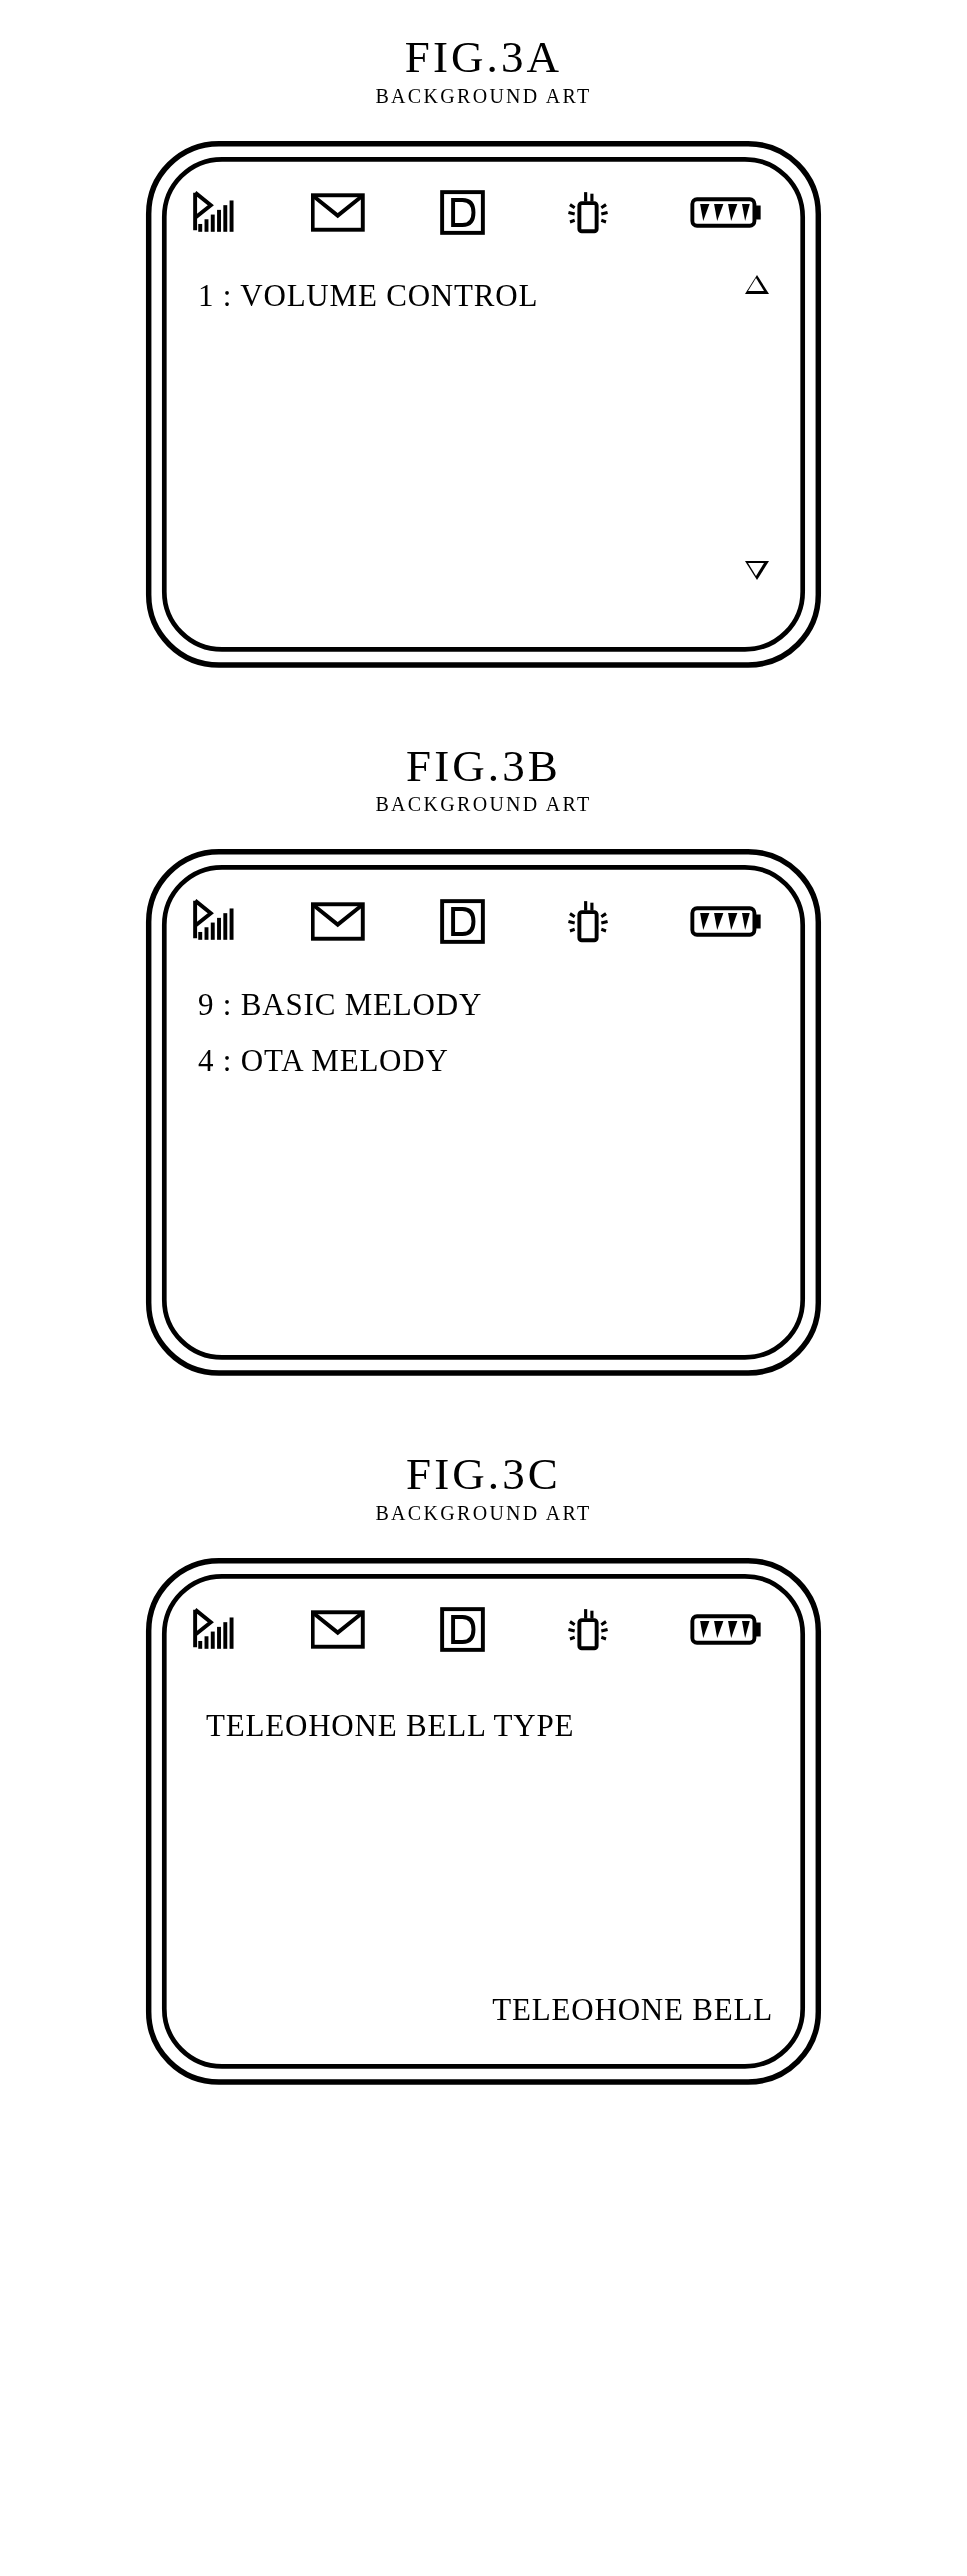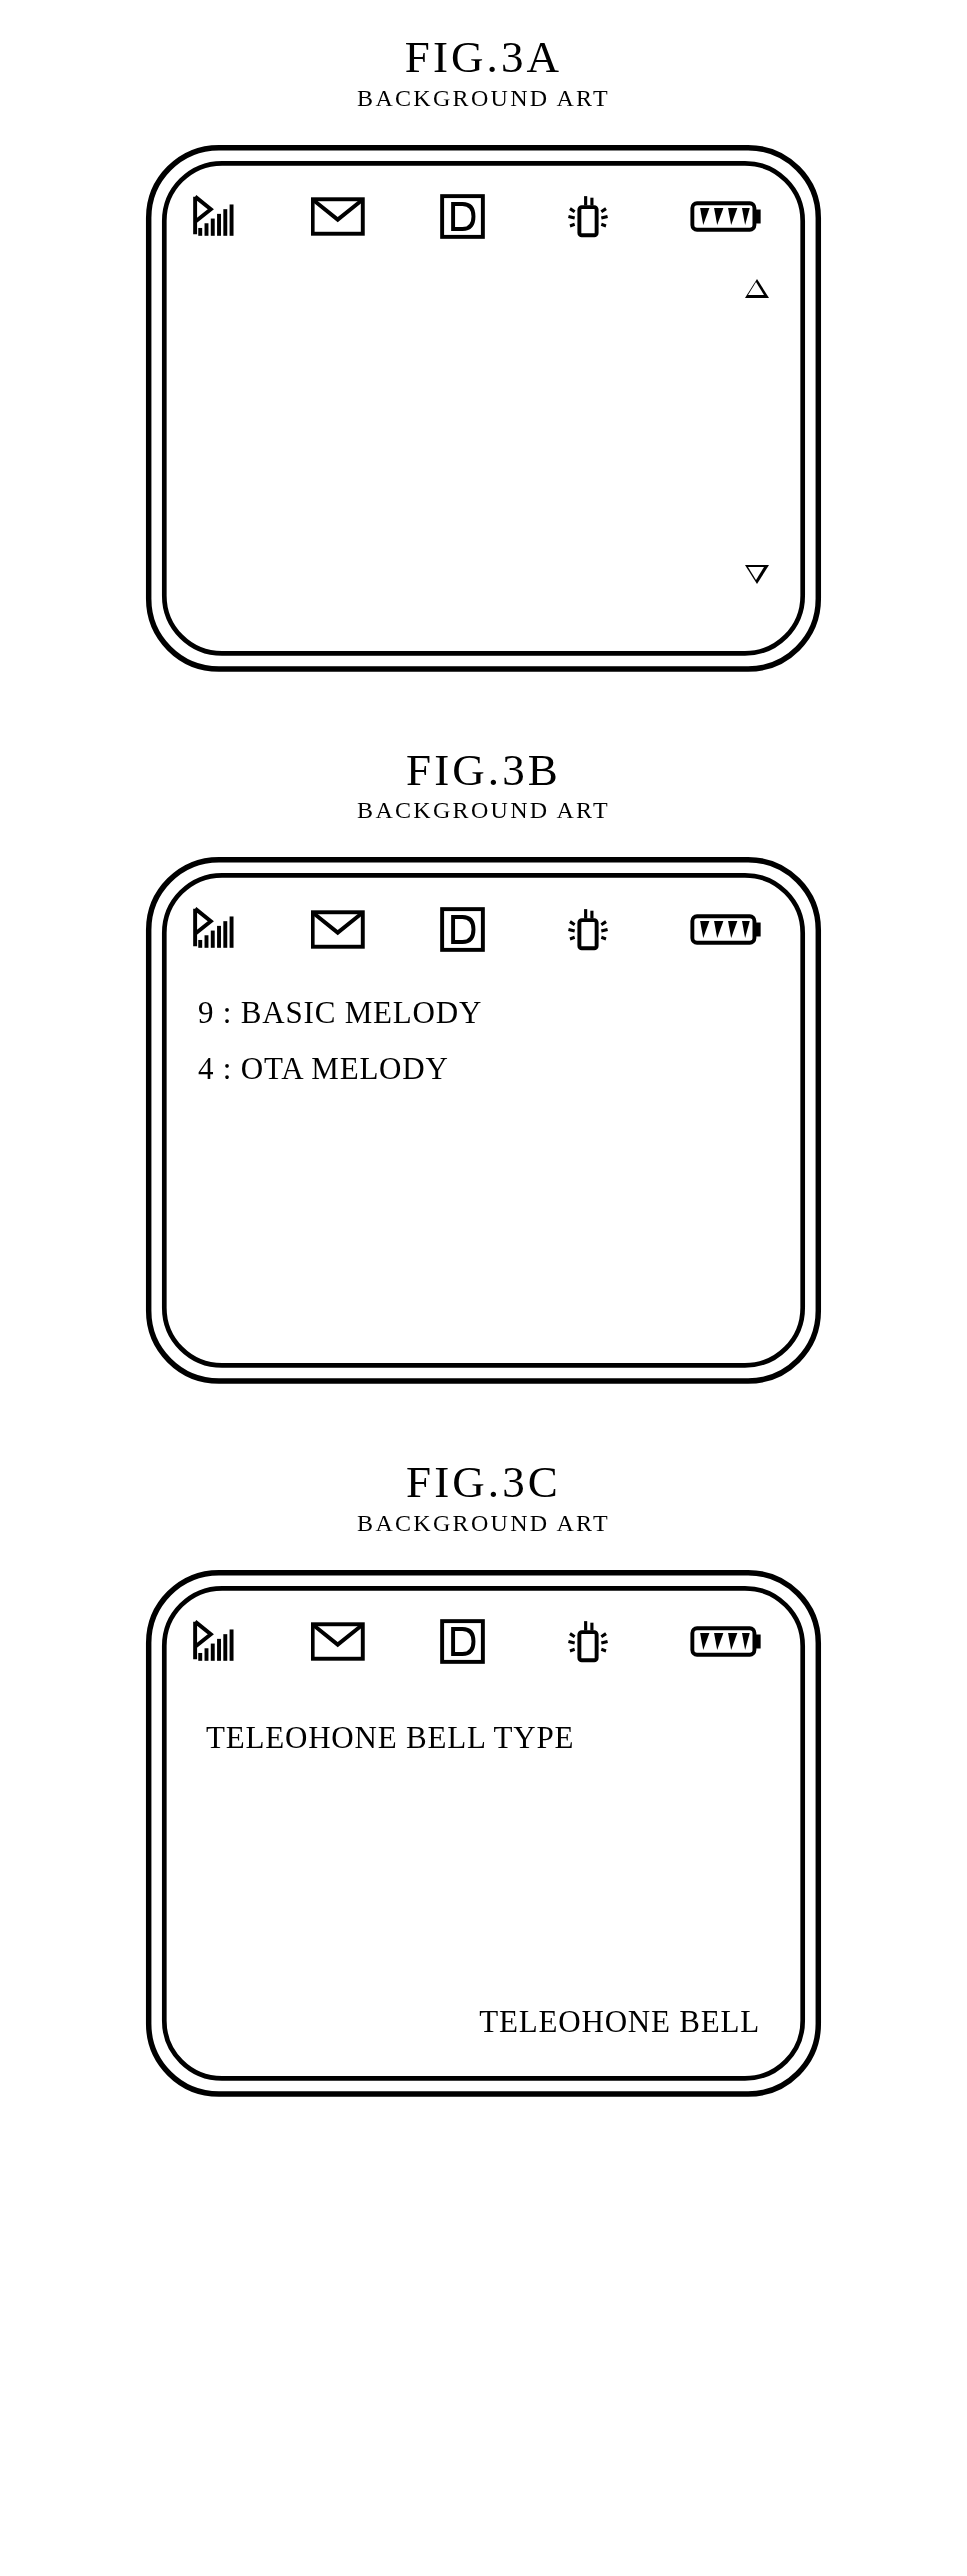--- a/index.html
+++ b/index.html
@@ -17,21 +17,21 @@
     align-items: center;
     margin-bottom: 70px;
   }
   .fig-title {
     font-size: 45px;
     letter-spacing: 3.1px;
     margin-bottom: 1.6px;
     font-weight: normal;
   }
   .fig-sub {
-    font-size: 24px;
+    font-size: 20px;
     letter-spacing: 2.3px;
     margin-bottom: 31px;
   }
   .screen-outer {
     width: 679px;
     height: 531px;
     position: relative;
   }
   .screen-outer svg.frame {
     position: absolute;
@@ -133,21 +133,21 @@
     border-right: 8.6px solid transparent;
     border-top: 13.3px solid #fff;
   }
   .title-line {
     font-size: 31px;
     padding: 23.4px 7.8px 7.8px 19px;
     letter-spacing: 0.8px;
   }
   .bottom-right {
     position:absolute;
-    right: 20px;
+    right: 7px;
     bottom: 15.6px;
     font-size: 31px;
     letter-spacing: 0.8px;
   }
 </style>
 </head>
 <body>
 
 <svg width="0" height="0" style="position:absolute">
   <defs>
@@ -212,20 +212,21 @@
           </svg>
         <svg width="58" height="47" viewBox="0 0 74 60">
             <use href="#icon-vibrate"></use>
           </svg>
         <svg width="75" height="45" viewBox="0 0 96 58">
             <use href="#icon-battery"></use>
           </svg>
       </div>
 
       <div class="menu-area">
+        <div class="menu-item">1 : VOLUME CONTROL</div>
 
         <div class="arrows">
           <div class="tri-up"></div>
           <div class="tri-down"></div>
         </div>
       </div>
     </div>
   </div>
 </div>
 

